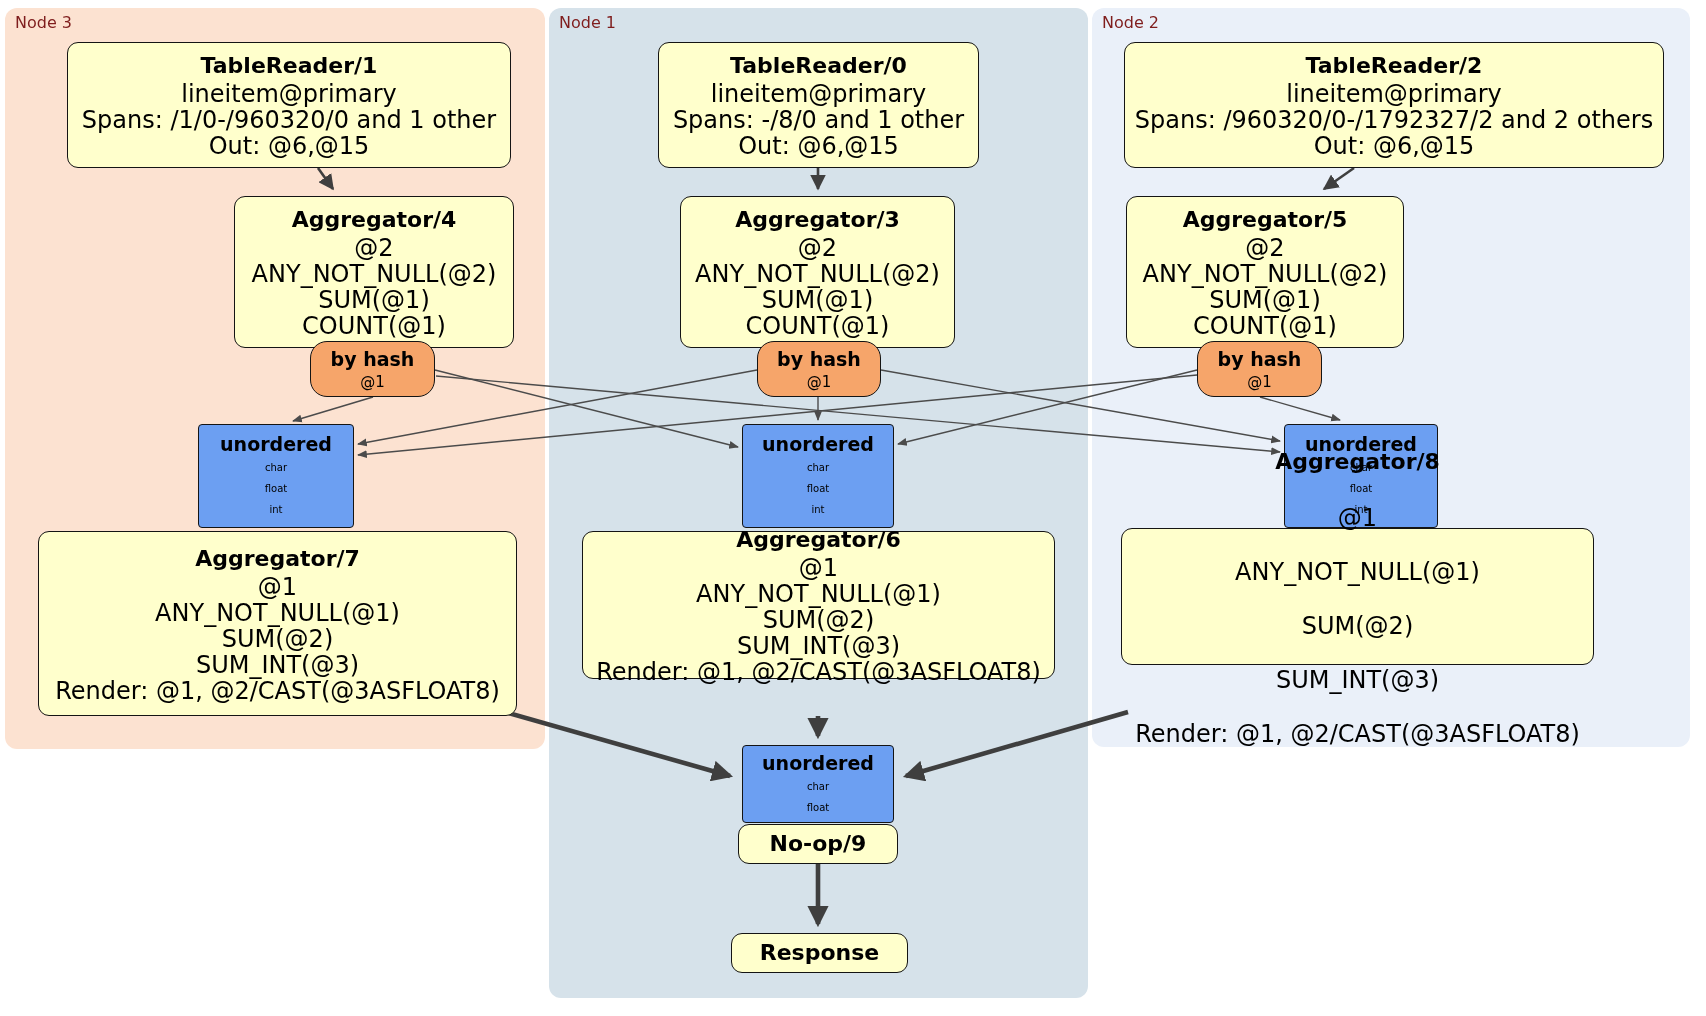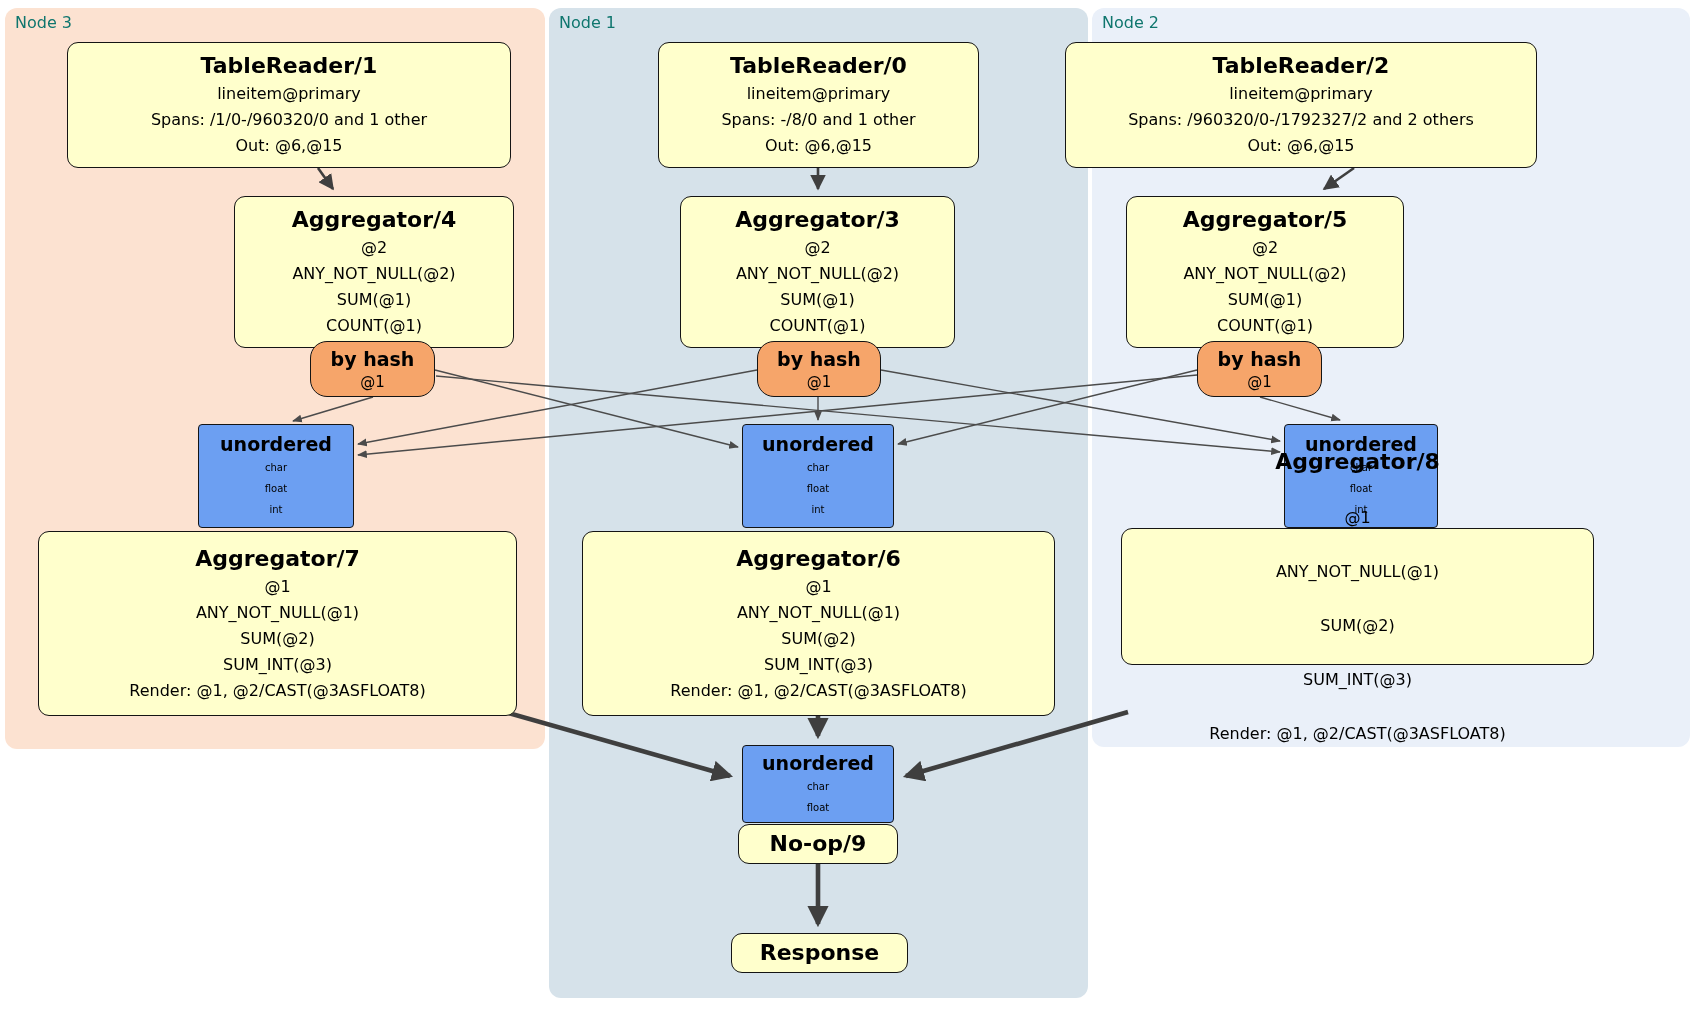--- a/index.html
+++ b/index.html
@@ -4,46 +4,46 @@
 <style>
   html,body{margin:0;padding:0;background:#ffffff;}
   #canvas{
     position:relative;width:1706px;height:1016px;overflow:hidden;
     font-family:"DejaVu Sans","Liberation Sans",sans-serif;color:#000;background:#fff;
   }
   .region{position:absolute;border-radius:12px;z-index:0;}
   #region-node3{left:5px;top:8px;width:540px;height:741px;background:var(--node3-bg);}
   #region-node1{left:549px;top:8px;width:539px;height:990px;background:var(--node1-bg);}
   #region-node2{left:1092px;top:8px;width:598px;height:739px;background:var(--node2-bg);}
-  .region-label{position:absolute;left:10px;top:5px;font-size:16px;line-height:20px;color:#0f766e;}
+  .region-label{position:absolute;left:10px;top:5px;font-size:16px;line-height:20px;color:#7f1d1d;}
   #edges{position:absolute;left:0;top:0;z-index:1;}
   .box{
     position:absolute;z-index:2;box-sizing:border-box;
     background:var(--processor-fill);border:1.6px solid #141414;border-radius:11px;
     display:flex;flex-direction:column;justify-content:center;align-items:center;
     text-align:center;
   }
   .box .title{font-weight:bold;font-size:22px;line-height:30px;white-space:nowrap;}
-  .box .line{font-size:16px;line-height:26px;white-space:nowrap;}
+  .box .line{font-size:24px;line-height:26px;white-space:nowrap;}
   .router{background:var(--router-fill);border-radius:17px;}
   .router .title{font-size:19px;line-height:25px;}
   .router .line{font-size:15px;line-height:20px;}
   .sync{background:var(--sync-fill);border-radius:4px;}
   .sync .title{font-size:19px;line-height:25px;}
   .sync .line{font-size:10px;line-height:21px;}
   .plain .title{font-size:22px;line-height:30px;}
   
   #b-tr1{left:67px;top:42px;width:444px;height:126px;}
   #b-tr0{left:658px;top:42px;width:321px;height:126px;}
-  #b-tr2{left:1065px;top:42px;width:472px;height:126px;}
+  #b-tr2{left:1124px;top:42px;width:540px;height:126px;}
   #b-agg4{left:234px;top:196px;width:280px;height:152px;}
   #b-agg3{left:680px;top:196px;width:275px;height:152px;}
   #b-agg5{left:1126px;top:196px;width:278px;height:152px;}
   #b-agg7{left:38px;top:531px;width:479px;height:185px;}
-  #b-agg6{left:582px;top:531px;width:473px;height:185px;}
+  #b-agg6{left:582px;top:531px;width:473px;height:148px;}
   #b-agg8{left:1121px;top:528px;width:473px;height:137px;gap:28px;}
   
   #b-router3{left:310px;top:341px;width:125px;height:56px;}
   #b-router1{left:757px;top:341px;width:124px;height:56px;}
   #b-router2{left:1197px;top:341px;width:125px;height:56px;}
   
   #b-sync3{left:198px;top:424px;width:156px;height:104px;}
   #b-sync1{left:742px;top:424px;width:152px;height:104px;}
   #b-sync2{left:1284px;top:424px;width:154px;height:104px;}
   #b-syncfinal{left:742px;top:745px;width:152px;height:78px;}

